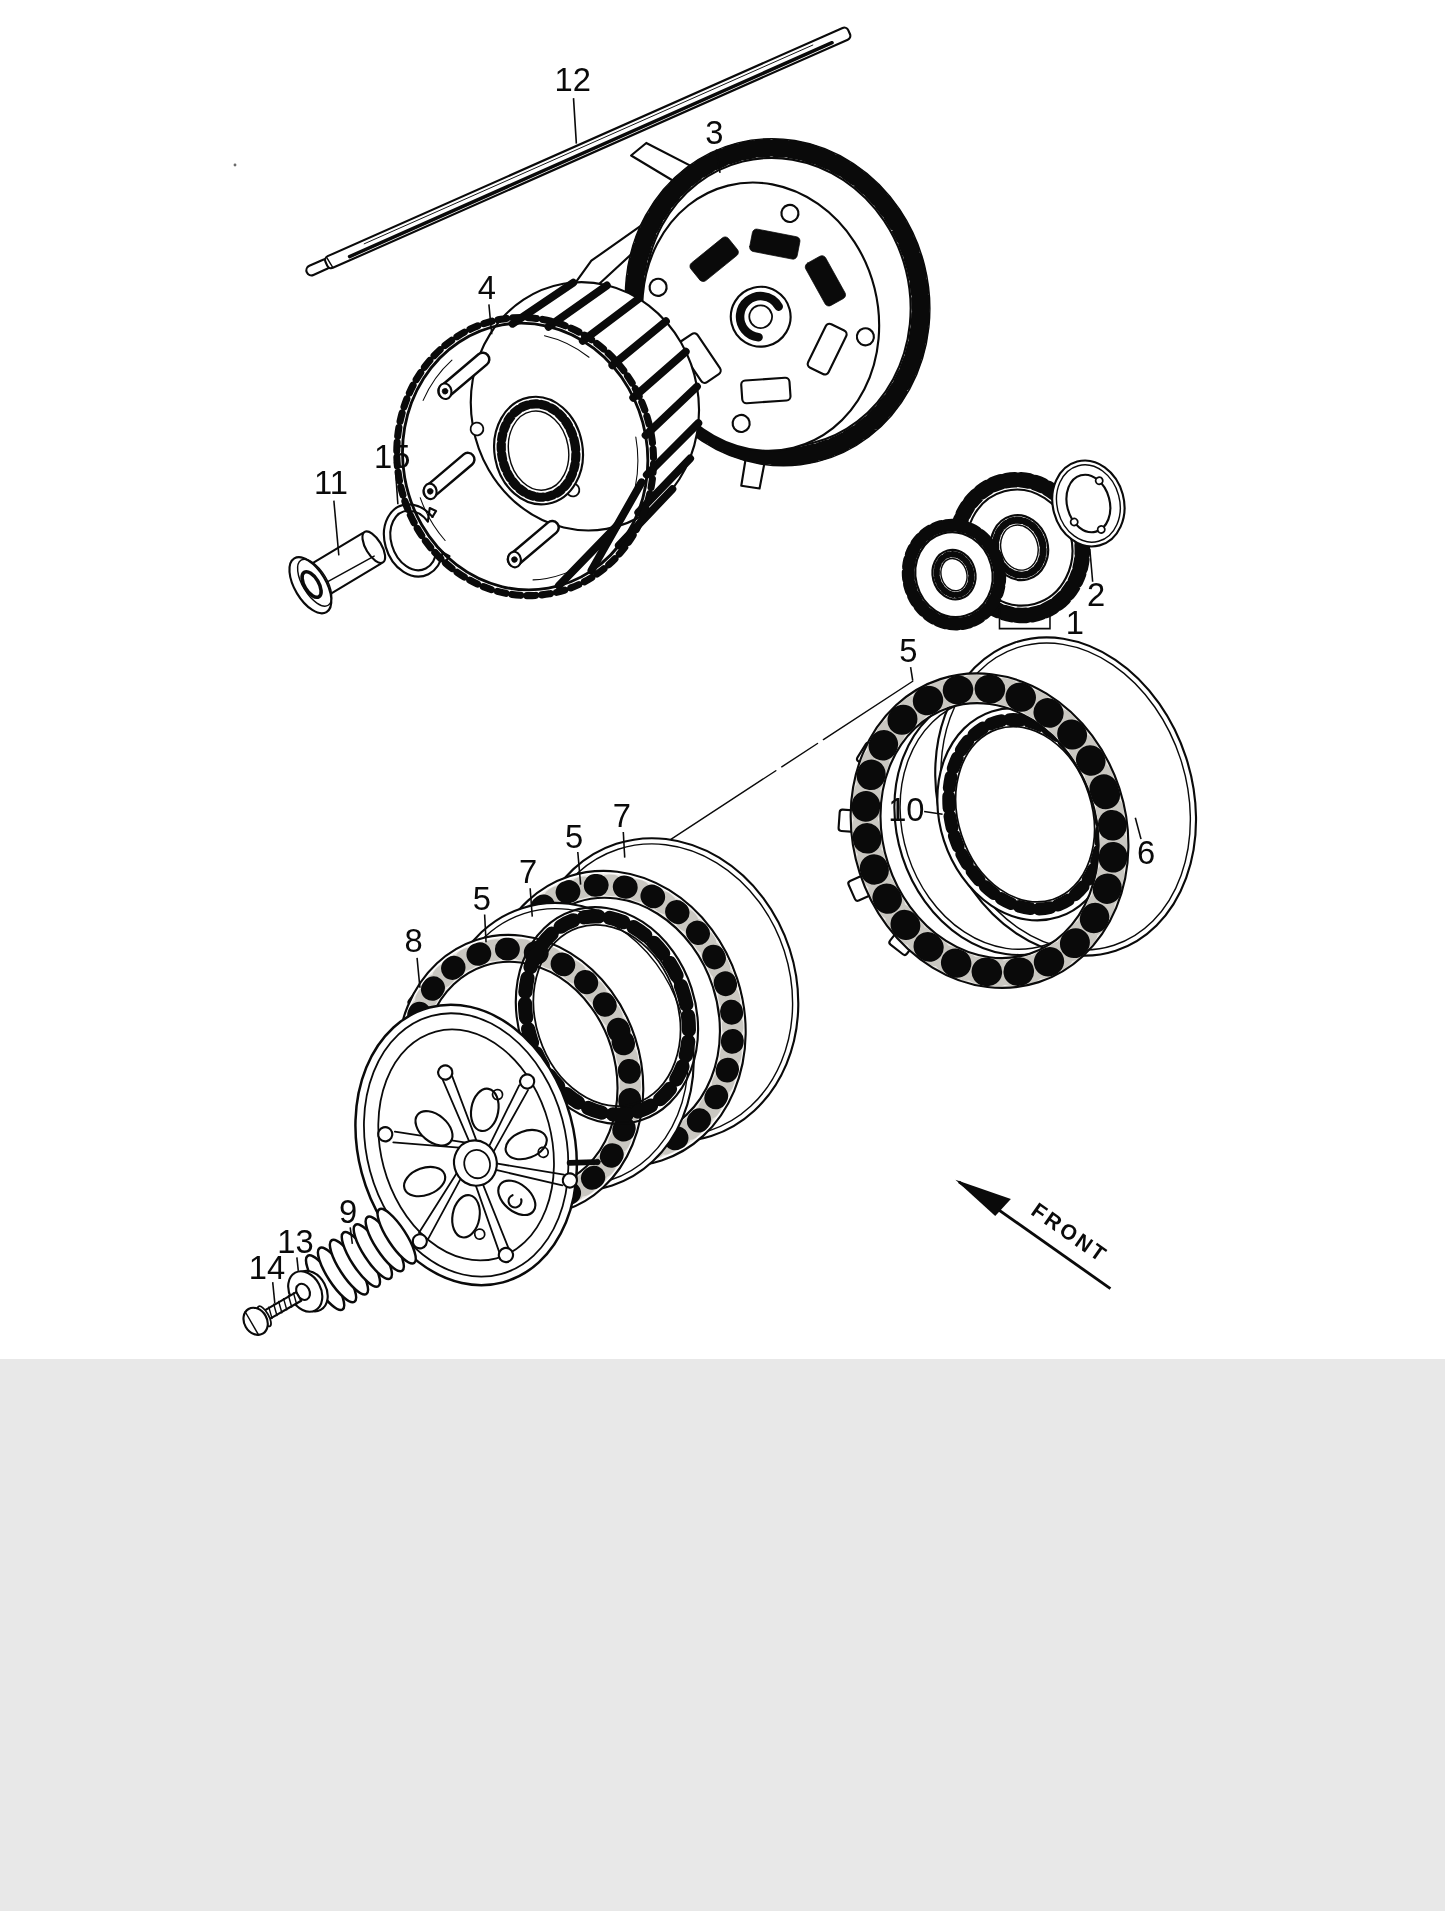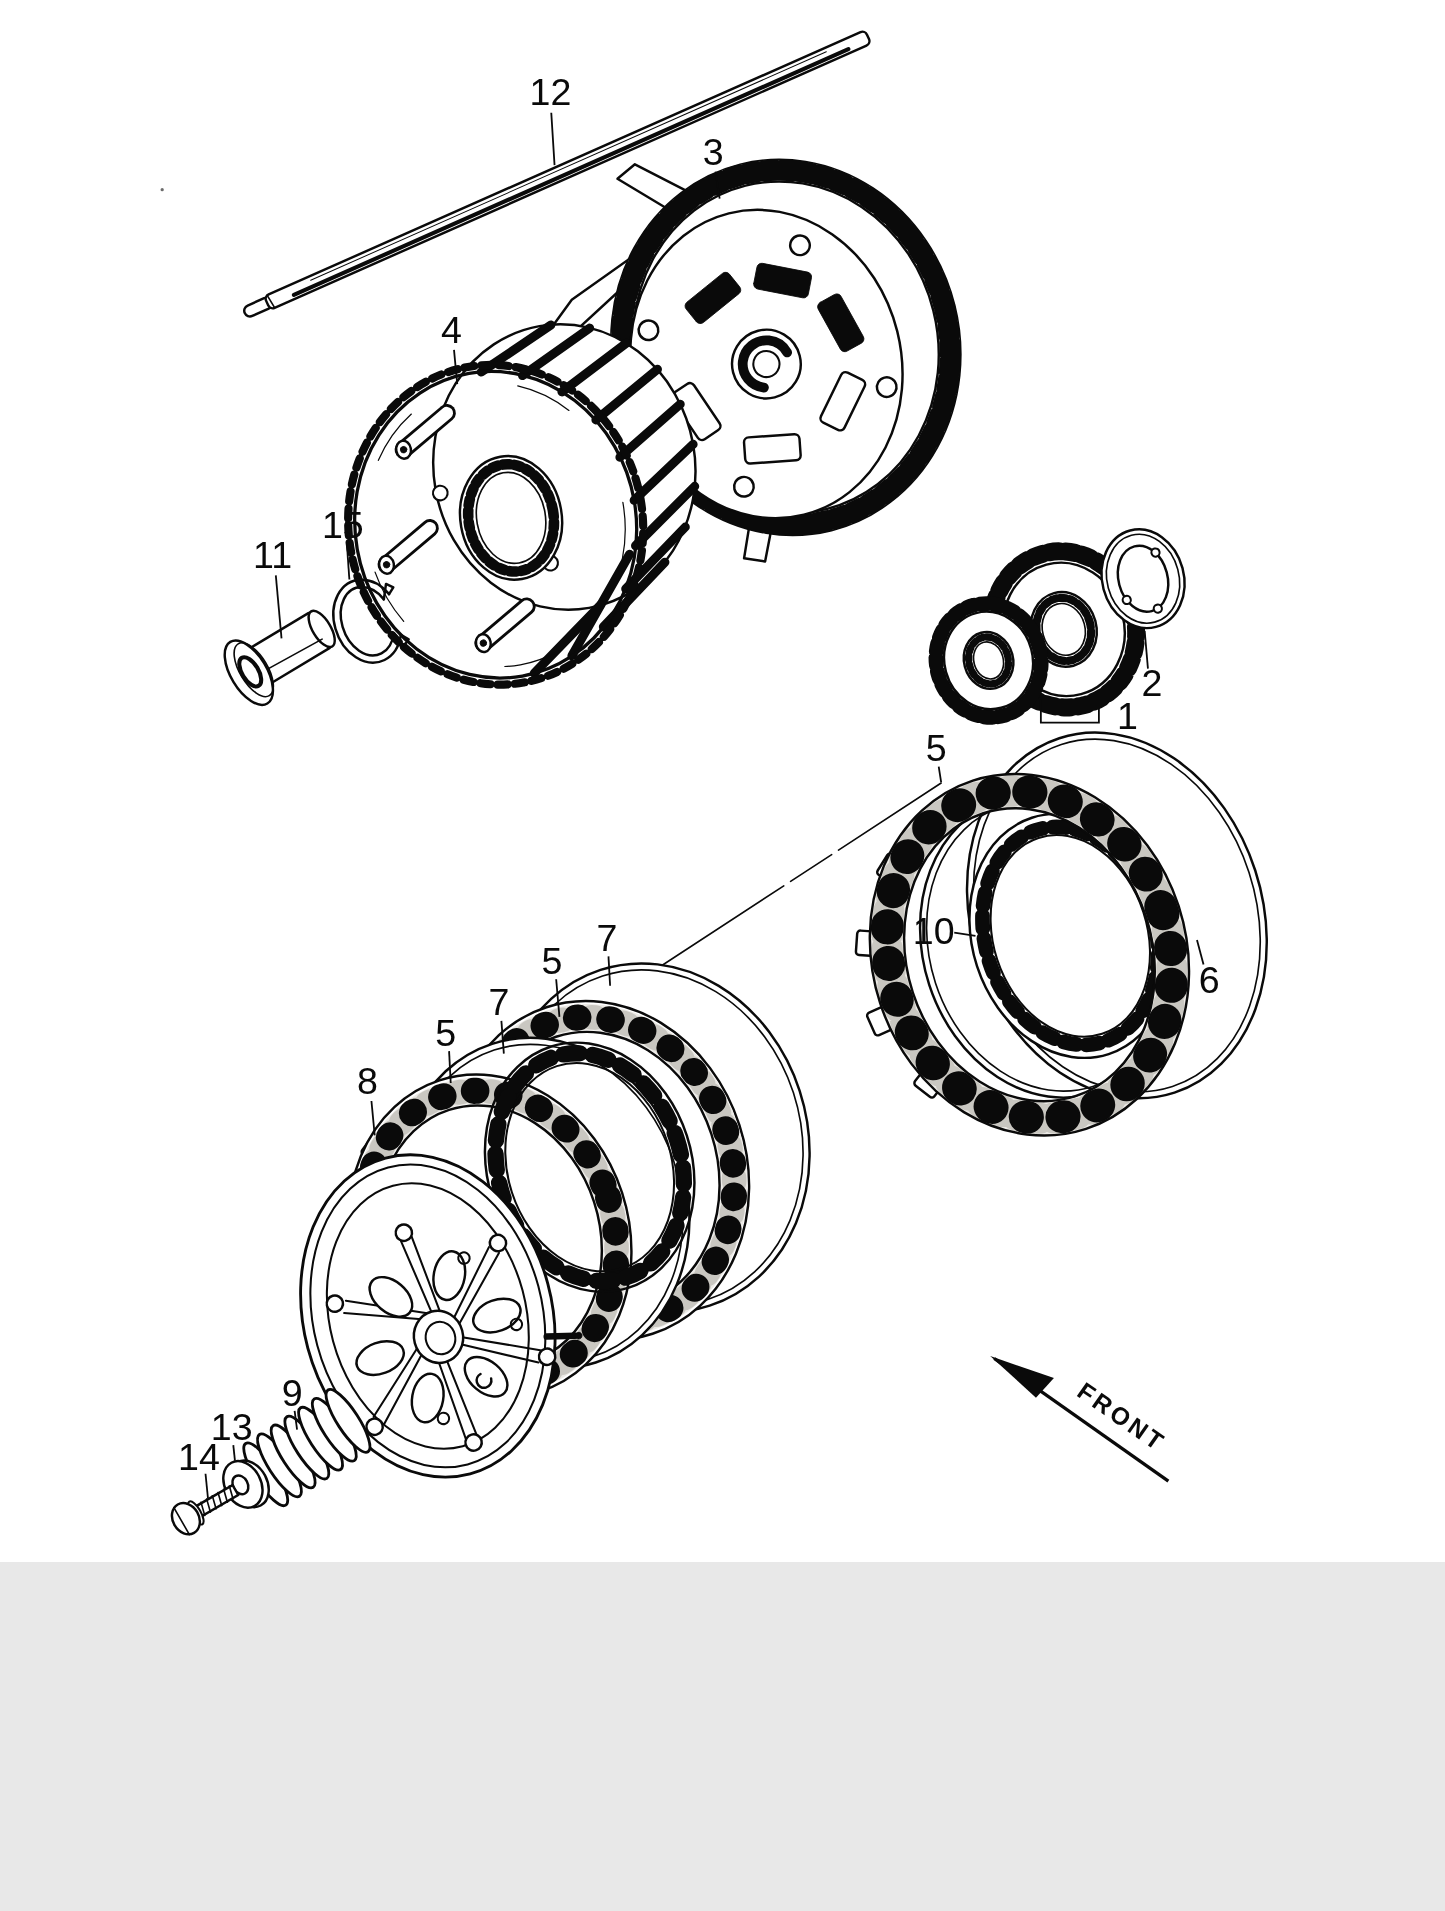--- a/index.html
+++ b/index.html
@@ -1,17 +1,17 @@
 <!DOCTYPE html>
 <html><head>
 <meta charset="utf-8">
 <style>
   html,body{margin:0;padding:0;background:#e8e8e8;}
   .page{
-    width:1445px;height:1562px;margin:0 auto;background:#ffffff;
+    width:1445px;height:1359px;margin:0 auto;background:#ffffff;
     position:relative;font-family:"Liberation Sans", sans-serif;
   }
   svg{display:block;width:100%;height:100%;}
   .callout-text{
     font-family:"Liberation Sans", sans-serif;
     font-size:46px;fill:#0a0a0a;
   }
   .front-text{
     font-family:"Liberation Sans", sans-serif;
     font-size:30px;font-weight:bold;letter-spacing:4px;fill:#0a0a0a;

